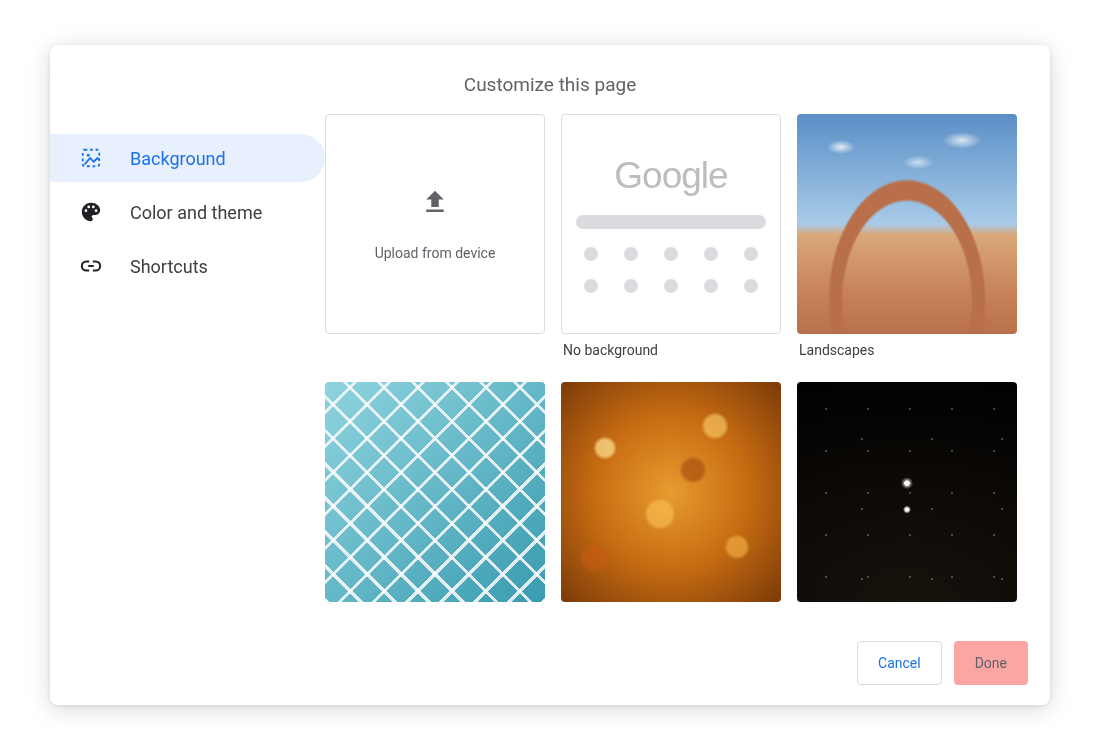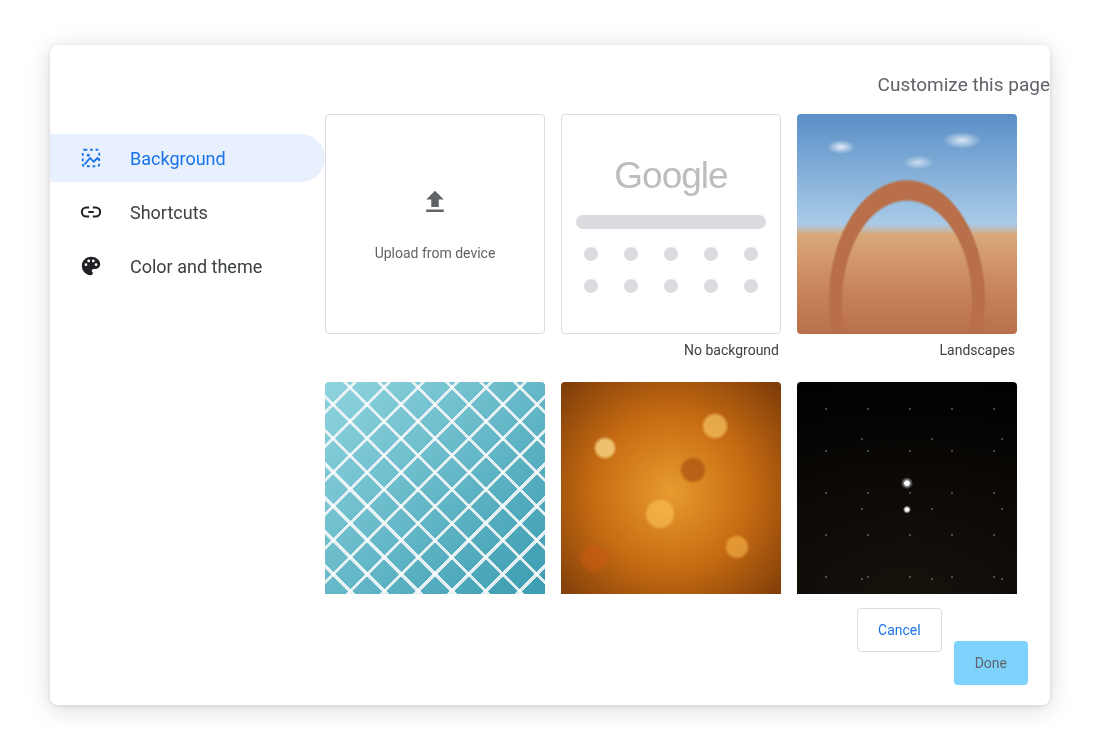--- a/index.html
+++ b/index.html
@@ -17,21 +17,21 @@
       height: 660px;
       background: #fff;
       border-radius: 8px;
       box-shadow: 0 4px 24px rgba(0,0,0,0.15), 0 1px 4px rgba(0,0,0,0.1);
       display: flex;
       flex-direction: column;
       overflow: hidden;
     }
     .header {
       padding: 28px 0 18px;
-      text-align: right;
+      text-align: center;
     }
     .header h1 {
       font-size: 19px;
       font-weight: 400;
       color: #5f6368;
     }
     .body {
       flex: 1;
       display: flex;
       overflow: hidden;
@@ -126,21 +126,20 @@
       width: 14px;
       height: 14px;
       background: #dadce0;
       border-radius: 50%;
     }
     .tile-label {
       font-size: 14px;
       color: #3c4043;
       padding: 8px 2px;
       min-height: 28px;
-      text-align: right;
     }
     .footer {
       border-top: 0;
       padding: 14px 22px 20px;
       display: flex;
       justify-content: flex-end;
       gap: 12px;
       background: #fff;
     }
     .btn {
@@ -153,23 +152,22 @@
       align-items: center;
       justify-content: center;
       border: 1px solid transparent;
     }
     .btn-cancel {
       background: #fff;
       border: 1px solid #dadce0;
       color: #1a73e8;
     }
     .btn-done {
-      background: #7dd3fc;
+      background: #fca5a5;
       color: #5f6368;
-      margin-top: 33px;
     }
     
     .content-scroll::-webkit-scrollbar { width: 14px; }
     .content-scroll::-webkit-scrollbar-track { background: #f8f9fa; }
     .content-scroll::-webkit-scrollbar-thumb { background: #c1c1c1; }
     .content-scroll::-webkit-scrollbar-button {
       height: 14px;
       background: #f1f1f1;
     }
 
@@ -256,36 +254,36 @@
             <rect x="3" y="3" width="18" height="18" rx="2" stroke-dasharray="3 3"></rect>
             <circle cx="9" cy="9" r="1.6" fill="#1a73e8" stroke="none"></circle>
             <path d="M5 19 L11 12 L15 16 L19 12 L21 14" stroke="#1a73e8" fill="none"></path>
           </svg>
         </span>
         <span>Background</span>
       </div>
 
       <div class="nav-item">
         <span class="nav-icon">
+          <svg width="22" height="22" viewBox="0 0 24 24" fill="#202124">
+            <path d="M12 2 C6.48 2 2 6.48 2 12 s4.48 10 10 10 c1.1 0 2-.9 2-2 0-.55-.22-1.05-.58-1.41-.36-.36-.58-.86-.58-1.41 0-1.1.9-2 2-2 h2.17 C19.93 15.17 22 12.93 22 10.17 22 5.66 17.52 2 12 2z M6.5 12 a1.5 1.5 0 1 1 0-3 1.5 1.5 0 0 1 0 3z M9.5 8 a1.5 1.5 0 1 1 0-3 1.5 1.5 0 0 1 0 3z M14.5 8 a1.5 1.5 0 1 1 0-3 1.5 1.5 0 0 1 0 3z M17.5 12 a1.5 1.5 0 1 1 0-3 1.5 1.5 0 0 1 0 3z"></path>
+          </svg>
+        </span>
+        <span>Color and theme</span>
+      </div>
+
+      <div class="nav-item">
+        <span class="nav-icon">
           <svg width="22" height="22" viewBox="0 0 24 24" fill="none" stroke="#202124" stroke-width="2.2">
             <path d="M10 12 A5 5 0 0 1 10 12 M9 12 H15"></path>
             <path d="M10 7 H7 A5 5 0 0 0 7 17 H10"></path>
             <path d="M14 7 H17 A5 5 0 0 1 17 17 H14"></path>
           </svg>
         </span>
         <span>Shortcuts</span>
-      </div>
-
-      <div class="nav-item">
-        <span class="nav-icon">
-          <svg width="22" height="22" viewBox="0 0 24 24" fill="#202124">
-            <path d="M12 2 C6.48 2 2 6.48 2 12 s4.48 10 10 10 c1.1 0 2-.9 2-2 0-.55-.22-1.05-.58-1.41-.36-.36-.58-.86-.58-1.41 0-1.1.9-2 2-2 h2.17 C19.93 15.17 22 12.93 22 10.17 22 5.66 17.52 2 12 2z M6.5 12 a1.5 1.5 0 1 1 0-3 1.5 1.5 0 0 1 0 3z M9.5 8 a1.5 1.5 0 1 1 0-3 1.5 1.5 0 0 1 0 3z M14.5 8 a1.5 1.5 0 1 1 0-3 1.5 1.5 0 0 1 0 3z M17.5 12 a1.5 1.5 0 1 1 0-3 1.5 1.5 0 0 1 0 3z"></path>
-          </svg>
-        </span>
-        <span>Color and theme</span>
       </div>
 
     </nav>
 
     <div class="content-scroll">
       <div class="grid">
 
         <div class="tile">
           <div class="tile-box tile-upload">
             <span>

